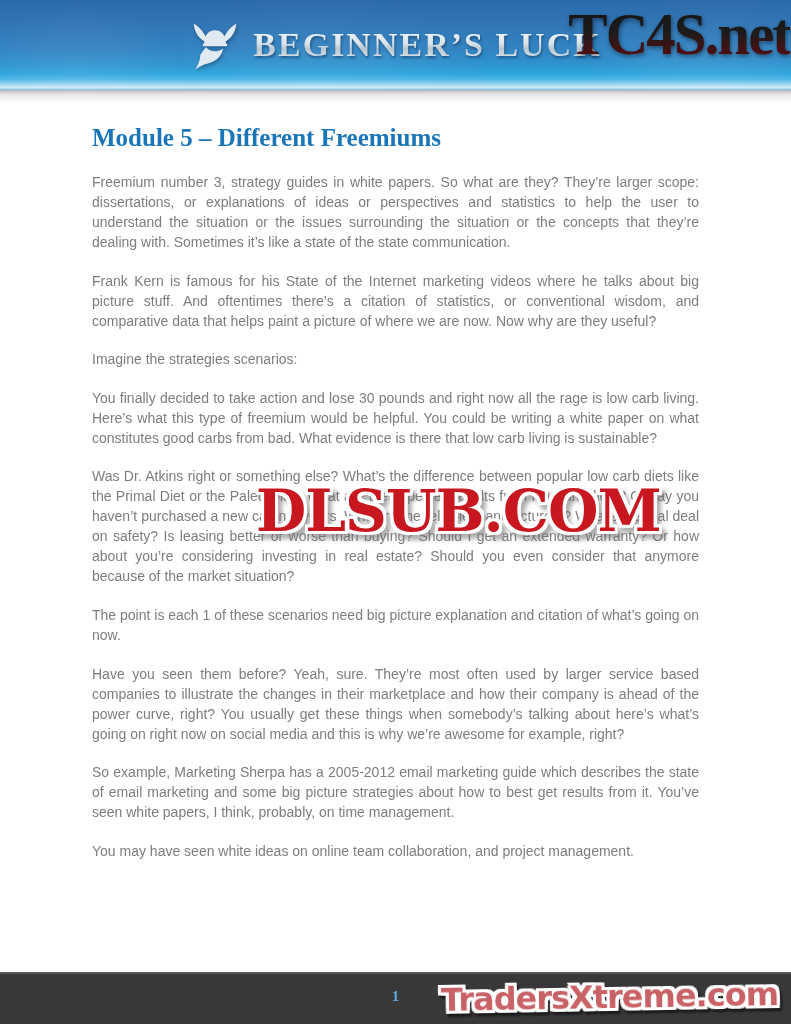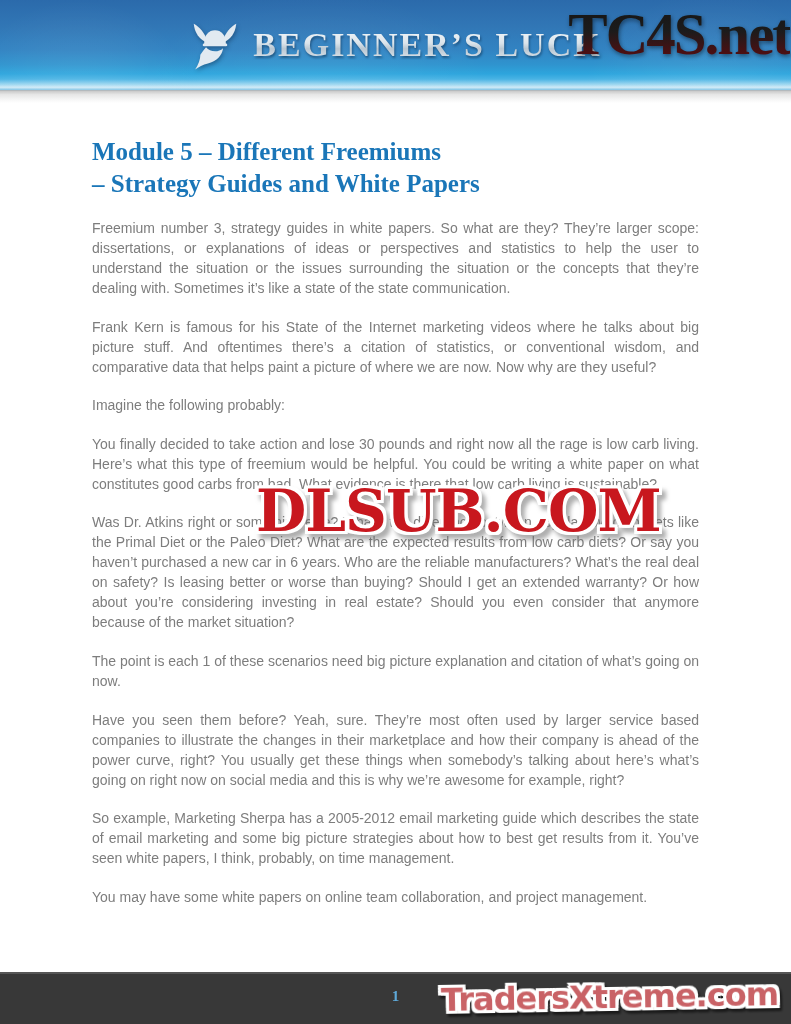--- a/index.html
+++ b/index.html
@@ -38,21 +38,21 @@
     white-space:nowrap;line-height:1.1;
   }
   .header-strip{
     position:absolute;top:90px;left:0;width:791px;height:13px;
     background:linear-gradient(180deg,#c9c9c9 0%,#e6e6e6 30%,#f7f7f7 75%,#ffffff 100%);
     border-top:1px solid #b3b9bd;box-sizing:border-box;
   }
 
   
   .content{
-    position:absolute;top:122px;left:92px;width:607px;color:#7d7d7d;margin-top:14px;
+    position:absolute;top:122px;left:92px;width:607px;color:#7d7d7d;
   }
   .doc-title{
     font-family:"Liberation Serif",serif;font-weight:600;color:#1a76b8;
     font-size:25px;line-height:32px;margin:0 0 18px 0;
   }
   .content p{
     font-size:14px;line-height:20px;text-align:justify;
     margin:0 0 18.6px 0;color:#7d7d7d;
   }
 
@@ -102,30 +102,30 @@
           <path d="M36 62 C44 72 62 74 72 64 C70 80 58 92 40 96 C30 98 20 104 13 109 C20 99 24 88 24 78 C28 72 32 67 36 62 Z"></path>
         </g>
       </svg>
       <span class="logo-text">BEGINNER’S LUCK</span>
     </div>
     <div class="tc4s">TC4S.net</div>
   </div>
   <div class="header-strip"></div>
 
   <div class="content">
-    <h1 class="doc-title"><span>Module 5 – Different Freemiums</span><br><span>– Strategy Guides and White Papers</span></h1>
+    <h1 class="doc-title"><span>Module 5 – Different Freemiums</span><br></h1>
     <p>Freemium number 3, strategy guides in white papers. So what are they? They’re larger scope: dissertations, or explanations of ideas or perspectives and statistics to help the user to understand the situation or the issues surrounding the situation or the concepts that they’re dealing with. Sometimes it’s like a state of the state communication.</p>
     <p>Frank Kern is famous for his State of the Internet marketing videos where he talks about big picture stuff. And oftentimes there’s a citation of statistics, or conventional wisdom, and comparative data that helps paint a picture of where we are now. Now why are they useful?</p>
-    <p>Imagine the following probably:</p>
+    <p>Imagine the strategies scenarios:</p>
     <p>You finally decided to take action and lose 30 pounds and right now all the rage is low carb living. Here’s what this type of freemium would be helpful. You could be writing a white paper on what constitutes good carbs from bad. What evidence is there that low carb living is sustainable?</p>
     <p>Was Dr. Atkins right or something else? What’s the difference between popular low carb diets like the Primal Diet or the Paleo Diet? What are the expected results from low carb diets? Or say you haven’t purchased a new car in 6 years. Who are the reliable manufacturers? What’s the real deal on safety? Is leasing better or worse than buying? Should I get an extended warranty? Or how about you’re considering investing in real estate? Should you even consider that anymore because of the market situation?</p>
     <p>The point is each 1 of these scenarios need big picture explanation and citation of what’s going on now.</p>
     <p>Have you seen them before? Yeah, sure. They’re most often used by larger service based companies to illustrate the changes in their marketplace and how their company is ahead of the power curve, right? You usually get these things when somebody’s talking about here’s what’s going on right now on social media and this is why we’re awesome for example, right?</p>
     <p>So example, Marketing Sherpa has a 2005-2012 email marketing guide which describes the state of email marketing and some big picture strategies about how to best get results from it. You’ve seen white papers, I think, probably, on time management.</p>
-    <p>You may have some white papers on online team collaboration, and project management.</p>
+    <p>You may have seen white ideas on online team collaboration, and project management.</p>
   </div>
 
   <div class="dlsub">DLSUB.COM</div>
 
   <div class="footer">
     <div class="page-number">1</div>
     <div class="traders">TradersXtreme.com</div>
   </div>
 
 </div>

